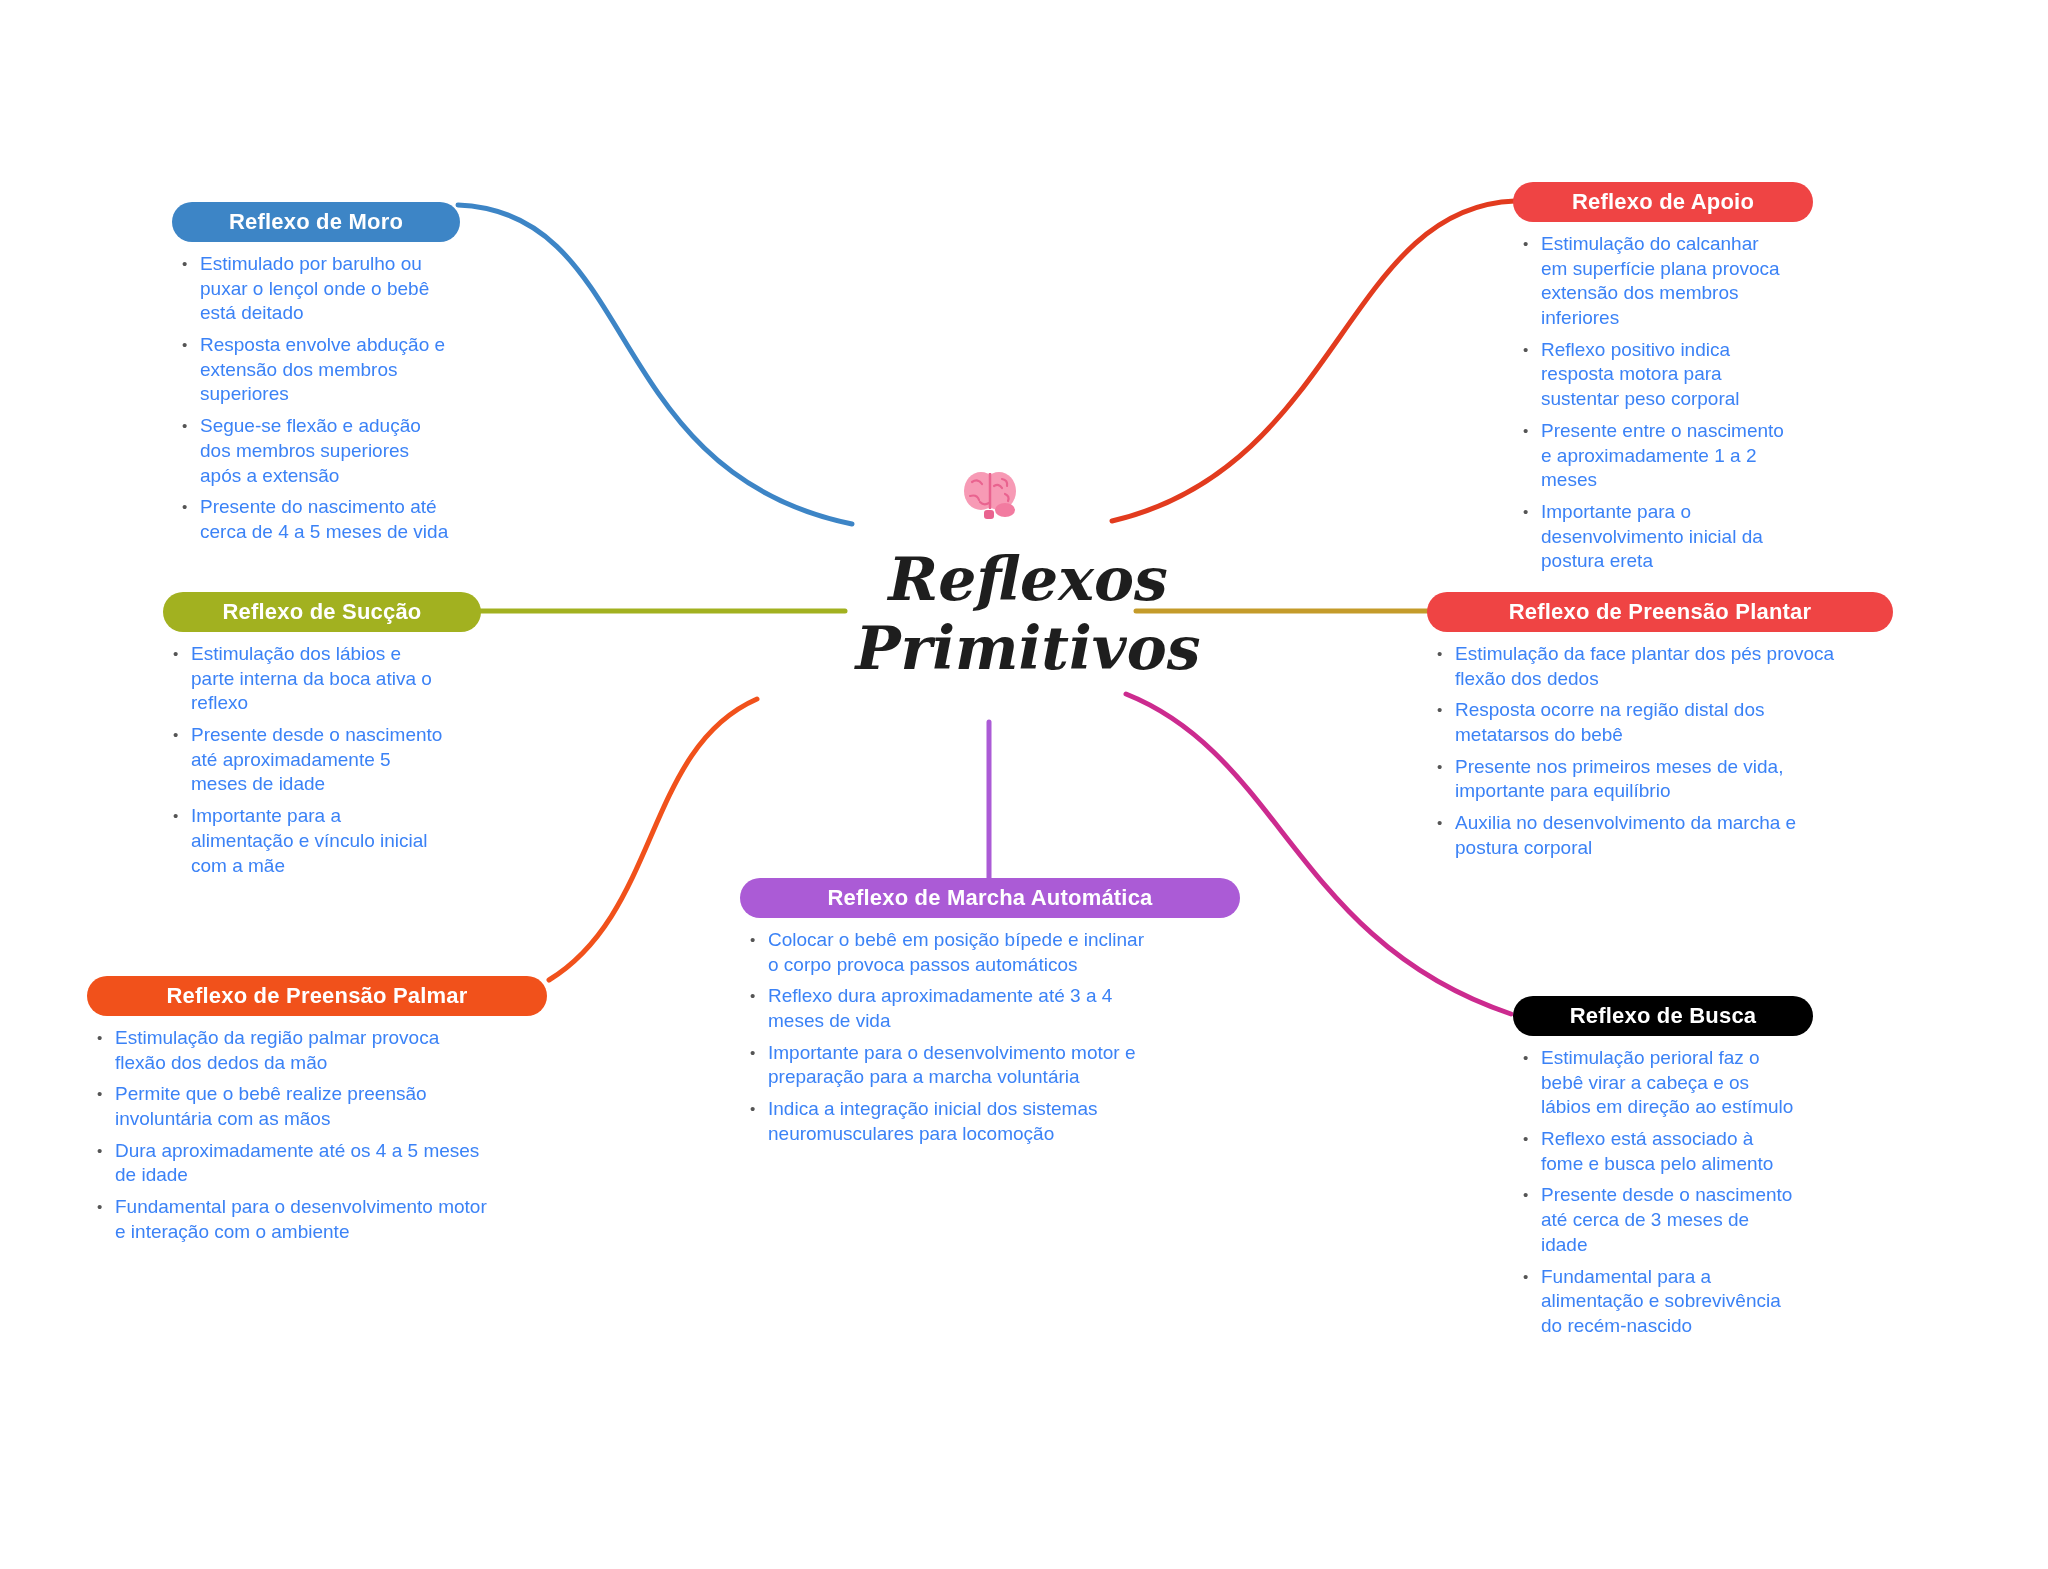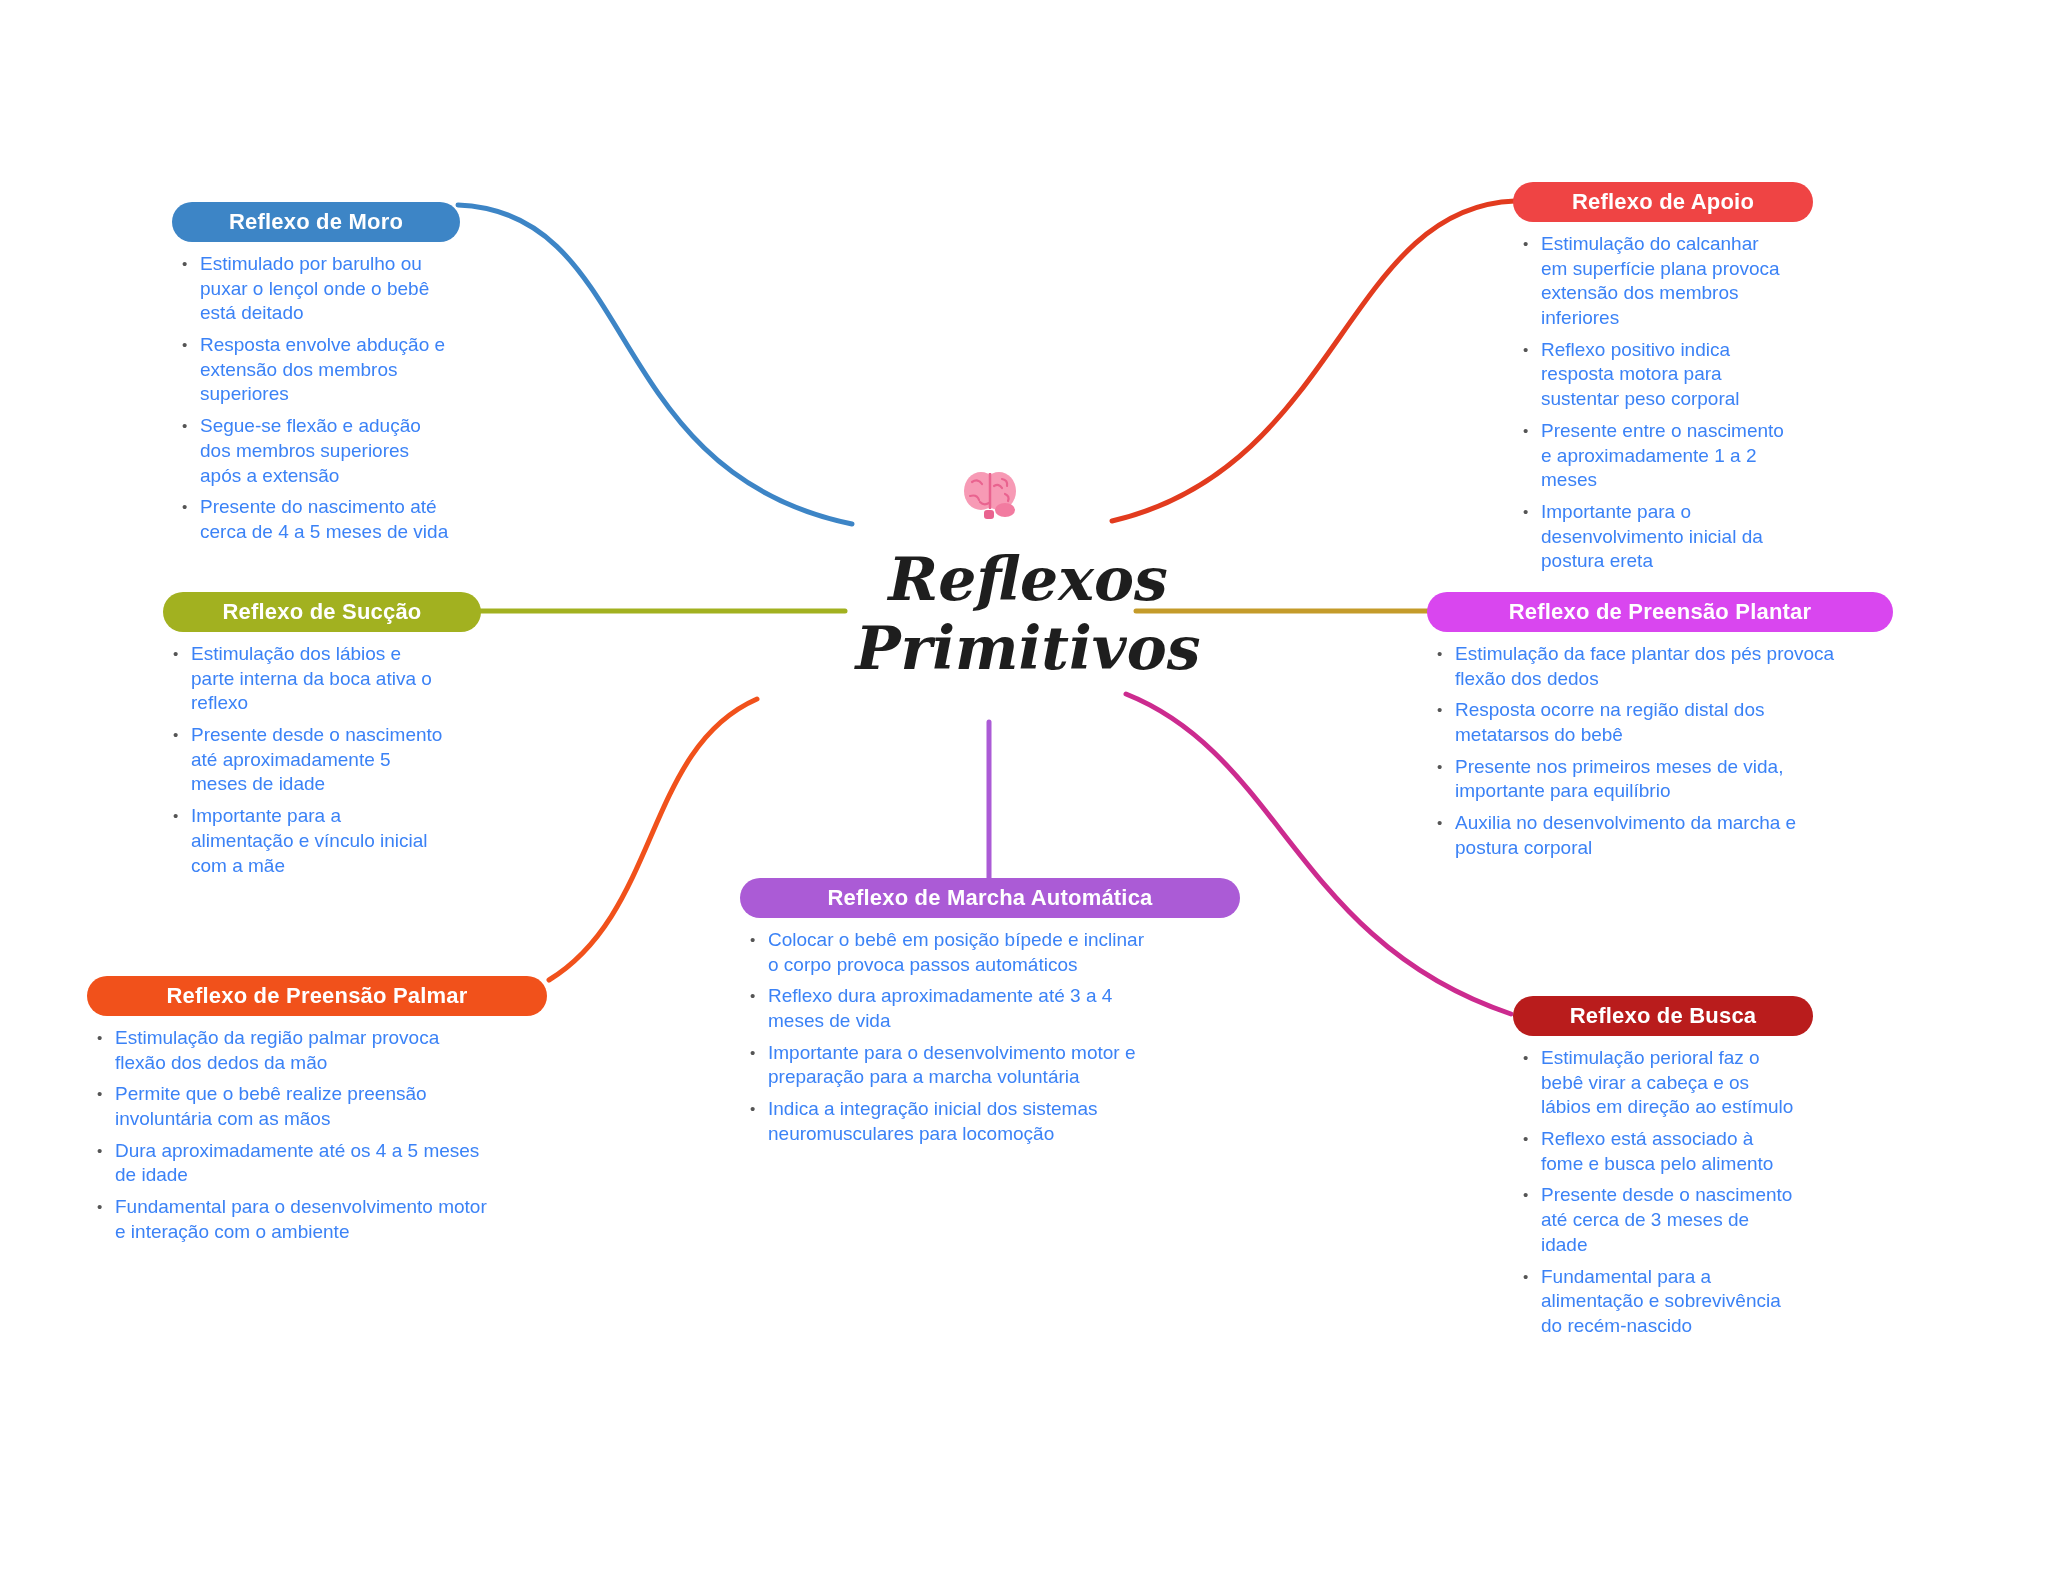--- a/index.html
+++ b/index.html
@@ -145,31 +145,31 @@
     <div class="pill" style="width: 300px; background: #ef4444;">Reflexo de Apoio</div>
     <ul class="bullets" style="width:272px">
       <li>Estimulação do calcanhar em superfície plana provoca extensão dos membros inferiores</li>
       <li>Reflexo positivo indica resposta motora para sustentar peso corporal</li>
       <li>Presente entre o nascimento e aproximadamente 1 a 2 meses</li>
       <li>Importante para o desenvolvimento inicial da postura ereta</li>
     </ul>
   </section>
 
   <section class="node" style="left:1427px; top:592px;">
-    <div class="pill" style="width: 466px; background: #d946ef;">Reflexo de Preensão Plantar</div>
+    <div class="pill" style="width: 466px; background: #ef4444;">Reflexo de Preensão Plantar</div>
     <ul class="bullets" style="width:410px">
       <li>Estimulação da face plantar dos pés provoca flexão dos dedos</li>
       <li>Resposta ocorre na região distal dos metatarsos do bebê</li>
       <li>Presente nos primeiros meses de vida, importante para equilíbrio</li>
       <li>Auxilia no desenvolvimento da marcha e postura corporal</li>
     </ul>
   </section>
 
   <section class="node" style="left:1513px; top:996px;">
-    <div class="pill" style="width: 300px; background: #b91c1c;">Reflexo de Busca</div>
+    <div class="pill" style="width: 300px; background: #000000;">Reflexo de Busca</div>
     <ul class="bullets" style="width:280px">
       <li>Estimulação perioral faz o bebê virar a cabeça e os lábios em direção ao estímulo</li>
       <li>Reflexo está associado à fome e busca pelo alimento</li>
       <li>Presente desde o nascimento até cerca de 3 meses de idade</li>
       <li>Fundamental para a alimentação e sobrevivência do recém-nascido</li>
     </ul>
   </section>
 
   <section class="node" style="left:740px; top:878px;">
     <div class="pill" style="width: 500px; background: rgb(171, 91, 214);">Reflexo de Marcha Automática</div>

